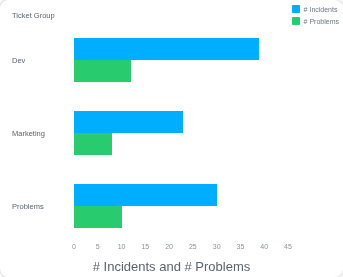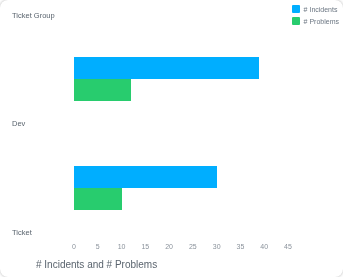--- a/index.html
+++ b/index.html
@@ -84,21 +84,20 @@
   }
   .cat-label {
     position: absolute;
     left: 0;
     top: 50%;
     transform: translateY(-50%);
     width: 58px;
     font-size: 7.5px;
     color: #5a646e;
     white-space: nowrap;
-    margin-top: 44px;
   }
   .bars {
     position: absolute;
     left: 62px;
     right: 0;
     top: 50%;
     transform: translateY(-50%);
     height: 46px;
     display: flex;
     flex-direction: column;
@@ -125,23 +124,23 @@
     transform: translateX(-50%);
     font-size: 7px;
     color: #8a929b;
     white-space: nowrap;
   }
   .x-axis-title {
     position: absolute;
     left: 0;
     right: 0;
     top: 259px;
-    font-size: 10px;
+    text-align: center;
+    font-size: 13px;
     color: #5a646e;
-    padding-left: 36px;
   }
 </style>
 </head>
 <body>
 
 <div id="chart-card">
 
   <div class="legend">
     <div class="legend-item">
       <span class="legend-swatch" style="background: rgb(0, 174, 255);"></span>
@@ -160,23 +159,30 @@
 
       <div class="cat-row">
         <div class="cat-label">Dev</div>
         <div class="bars">
           <div class="bar bar-incidents" title="# Incidents: 39" style="width: 185.467px; background: rgb(0, 174, 255);"></div>
           <div class="bar bar-problems" title="# Problems: 12" style="width: 57.0667px; background: rgb(40, 204, 110);"></div>
         </div>
       </div>
 
 
-
       <div class="cat-row">
-        <div class="cat-label">Ticket</div>
+        <div class="cat-label">Marketing</div>
+        <div class="bars">
+          <div class="bar bar-incidents" title="# Incidents: 23" style="width: 109.378px; background: rgb(0, 174, 255);"></div>
+          <div class="bar bar-problems" title="# Problems: 8" style="width: 38.0444px; background: rgb(40, 204, 110);"></div>
+        </div>
+      </div>
+
+      <div class="cat-row">
+        <div class="cat-label">Problems</div>
         <div class="bars">
           <div class="bar bar-incidents" title="# Incidents: 30" style="width: 142.667px; background: rgb(0, 174, 255);"></div>
           <div class="bar bar-problems" title="# Problems: 10" style="width: 47.5556px; background: rgb(40, 204, 110);"></div>
         </div>
       </div>
 
     </div>
   </div>
 
   <div class="x-axis">

